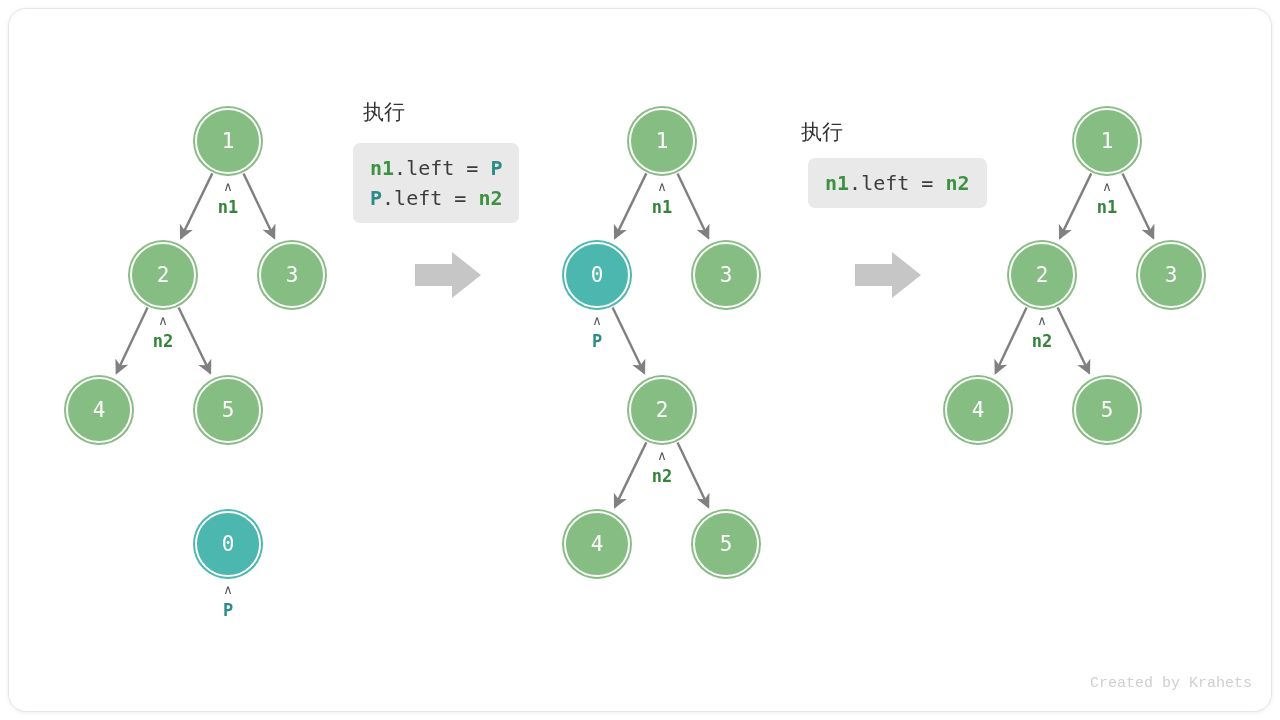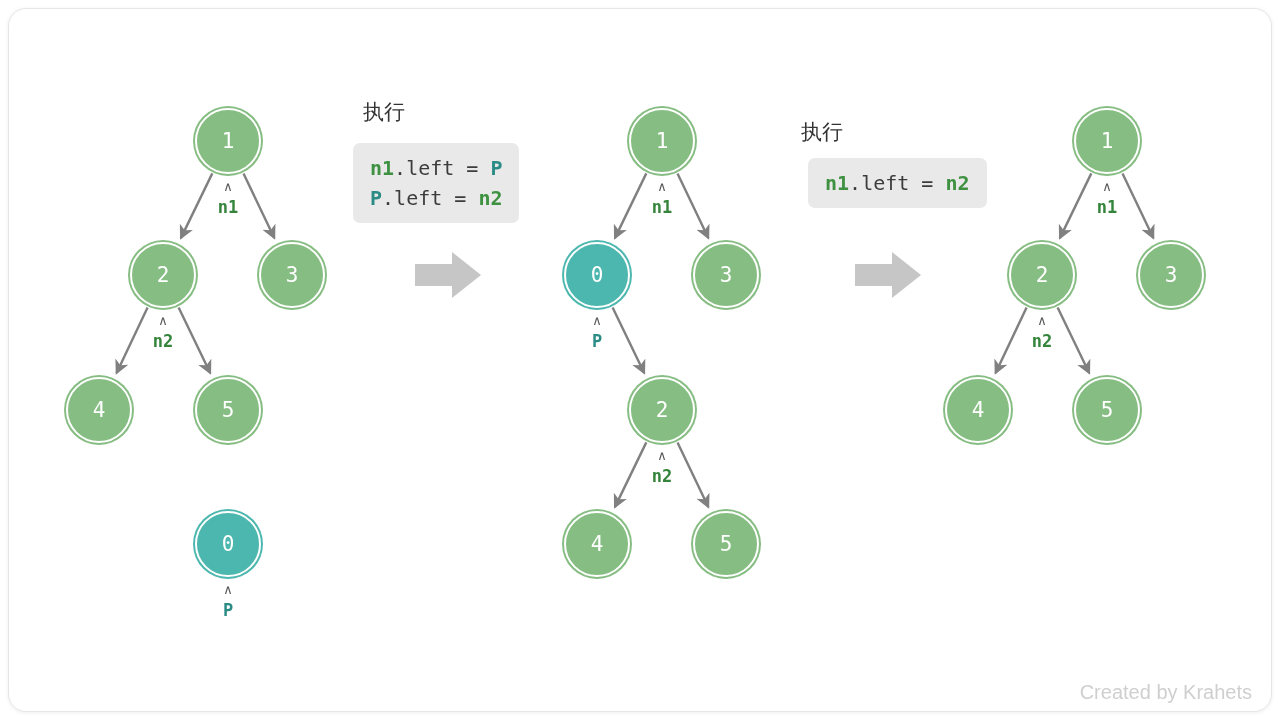--- a/index.html
+++ b/index.html
@@ -132,23 +132,23 @@
     width: 0;
     height: 0;
     border-top: 23px solid transparent;
     border-bottom: 23px solid transparent;
     border-left: 29px solid #c6c6c6;
   }
   
   #watermark {
     position: absolute;
     right: 28px;
-    bottom: 16px;
-    font-family: Liberation Sans, sans-serif;
-    font-size: 20px;
+    bottom: 28px;
+    font-family: Liberation Mono, monospace;
+    font-size: 15px;
     color: #cfcfcf;
     user-select: none;
   }
 </style>
 </head>
 <body>
 
 <div id="canvas">
   <div id="frame"></div>
   <div id="stage">

